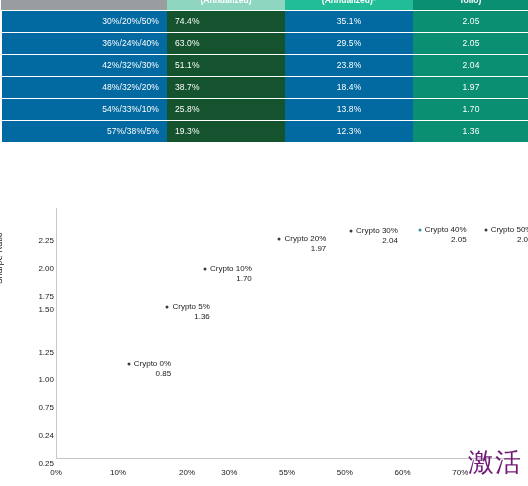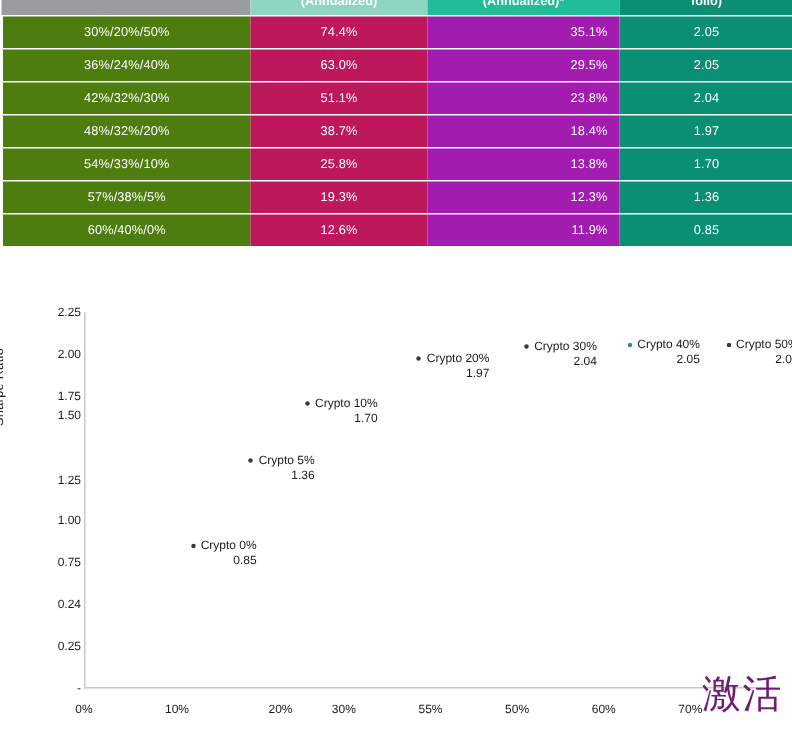--- a/index.html
+++ b/index.html
@@ -54,26 +54,26 @@
   table.alloc td {
     font-size: 8.5px;
     color: #ffffff;
     height: 22px;
     padding: 0 8px;
     box-sizing: border-box;
     border-top: 1.5px solid #ffffff;
     letter-spacing: 0.1px;
   }
   td.c-label {
-    background: #4d7c0f;
-    text-align: center;
+    background: #0369a1;
+    text-align: right;
     border-left: 2px solid #ffffff;
   }
-  td.c-vol  { background: #be185d; text-align: center; }
-  td.c-ret  { background: #a21caf; text-align: right; }
+  td.c-vol  { background: #14532d; text-align: left; }
+  td.c-ret  { background: #0369a1; text-align: center; }
   td.c-shp  { background: #0b8f73; text-align: center; }
 
   .table-bottom-pad {
     position: absolute;
     left: 0;
     top: 176px;
     width: 528px;
     height: 8px;
     background: #ffffff;
   }
@@ -111,20 +111,21 @@
     letter-spacing: 0.2px;
   }
   .ytick {
     position: absolute;
     right: 0;
     width: 34px;
     text-align: right;
     font-size: 8px;
     color: #1a1a1a;
     transform: translateY(-50%);
+    margin-top: 32px;
   }
   .ytick-col {
     position: absolute;
     left: 10px;
     top: 0;
     width: 44px;
     height: 300px;
   }
   .xtick {
     position: absolute;
@@ -214,26 +215,20 @@
         <td class="c-label">54%/33%/10%</td>
         <td class="c-vol">25.8%</td>
         <td class="c-ret">13.8%</td>
         <td class="c-shp">1.70</td>
       </tr>
       <tr>
         <td class="c-label">57%/38%/5%</td>
         <td class="c-vol">19.3%</td>
         <td class="c-ret">12.3%</td>
         <td class="c-shp">1.36</td>
-      </tr>
-      <tr>
-        <td class="c-label">60%/40%/0%</td>
-        <td class="c-vol">12.6%</td>
-        <td class="c-ret">11.9%</td>
-        <td class="c-shp">0.85</td>
       </tr>
     </tbody>
   </table>
 </div>
 <div class="table-bottom-pad"></div>
 
 <div class="chart-area">
   <div class="ylabel">Sharpe Ratio</div>
   <div class="ytick-col" id="ytick-col">
       <div class="ytick" style="top: 273px;">-</div>

